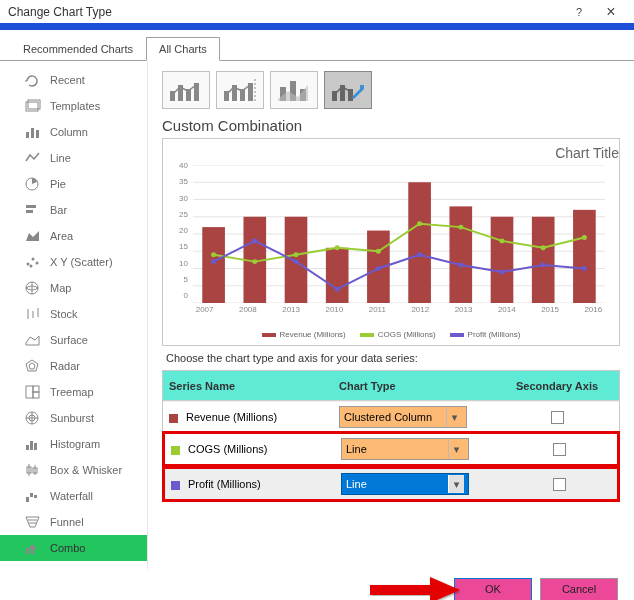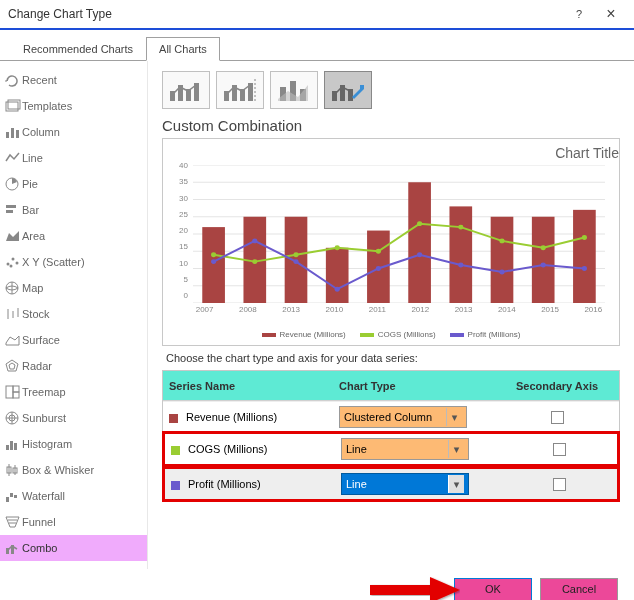--- a/index.html
+++ b/index.html
@@ -7,21 +7,21 @@
     margin: 0;
     font-family: "Segoe UI", Tahoma, sans-serif;
     font-size: 11px;
     background: #fff;
     width: 634px;
     height: 600px;
     overflow: hidden;
   }
   .titlebar {
     height: 30px;
-    border-bottom: 2px solid #1d4ed8;
+    border-bottom: 7px solid #1d4ed8;
     display: flex;
     align-items: center;
     padding: 0 8px;
     font-size: 12px;
     color: #333;
   }
   .titlebar .title { flex: 1; }
   .titlebar .winbtns { display: flex; gap: 2px; }
   .titlebar .winbtn {
     width: 30px; height: 20px;
@@ -51,26 +51,27 @@
     height: 508px;
   }
   .sidebar {
     width: 148px;
     padding: 6px 0;
     border-right: 1px solid #e8e8e8;
   }
   .side-item {
     display: flex;
     align-items: center;
-    padding: 4px 4px;
+    gap: 8px;
+    padding: 4px 24px;
     color: #666;
     height: 26px;
   }
   .side-item.selected {
-    background: #f0abfc;
+    background: #22c55e;
     color: #333;
   }
   .side-icon { width: 18px; height: 16px; flex-shrink: 0; display:flex; align-items:center; justify-content:center; }
   .main {
     flex: 1;
     padding: 10px 14px 8px 14px;
     overflow: hidden;
   }
   .thumbs {
     display: flex;

